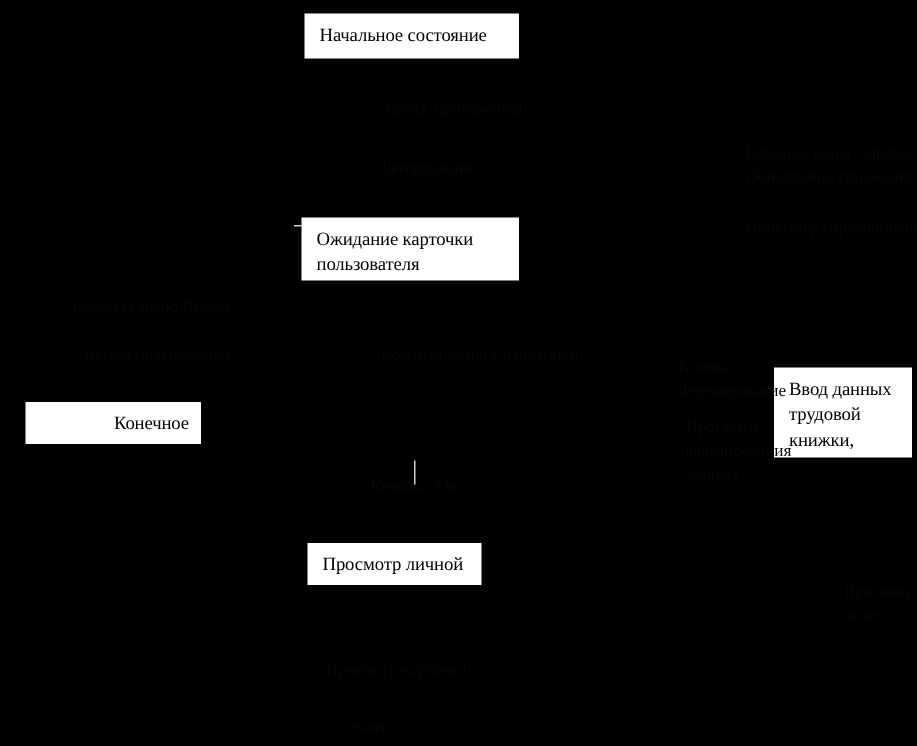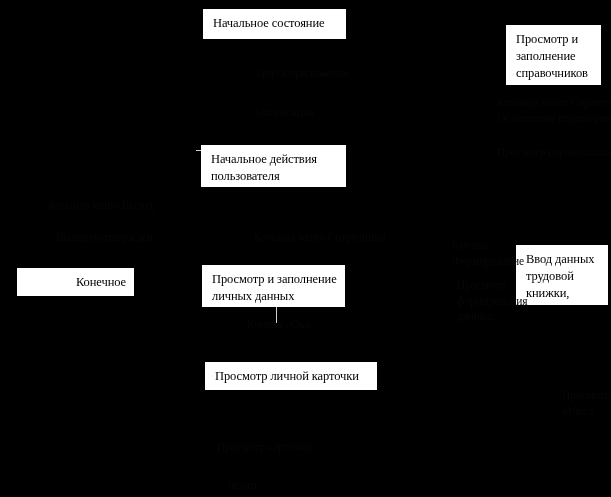--- a/index.html
+++ b/index.html
@@ -50,37 +50,32 @@
   .conn-h { height: 1px; }
   .conn-visible { background: #cfcfcf; }
 </style>
 </head>
 <body style="background: rgb(0, 0, 0);">
 
 <div id="canvas">
 
   <div class="node" style="left: 203px; top: 9px; width: 143px; height: 30px;">Начальное состояние</div>
 
-  <div class="node" style="left: 506px; top: 25px; width: 95px; height: 60px;">Просмотр и
-заполнение
-справочников</div>
 
-  <div class="node" style="left: 201px; top: 145px; width: 145px; height: 42px;">Начальное действия
+  <div class="node" style="left: 201px; top: 145px; width: 145px; height: 42px;">Ожидание карточки
 пользователя</div>
 
   <div class="node" style="left: 17px; top: 268px; width: 117px; height: 28px; text-align: right;">Конечное состояние</div>
 
-  <div class="node" style="left: 202px; top: 265px; width: 143px; height: 42px;">Просмотр и заполнение
-личных данных</div>
 
   <div class="node" style="left: 516px; top: 245px; width: 92px; height: 60px;">Ввод данных
 трудовой
 книжки, стажа</div>
 
-  <div class="node" style="left: 205px; top: 362px; width: 172px; height: 28px;">Просмотр личной карточки</div>
+  <div class="node" style="left: 205px; top: 362px; width: 116px; height: 28px;">Просмотр личной карточки</div>
 
   <div class="edge-label" style="left: 222px; top: 66px; width: 130px;">Запуск приложения</div>
   <div class="edge-label" style="left: 220px; top: 105px; width: 110px;">Авторизация</div>
   <div class="edge-label" style="left: 16px; top: 198px; width: 130px;">Команда меню Выход</div>
   <div class="edge-label" style="left: 24px; top: 230px; width: 130px;">Выход подтвержден</div>
   <div class="edge-label" style="left: 222px; top: 230px; width: 140px;">Команда меню Сотрудники</div>
   <div class="edge-label" style="left: 465px; top: 95px; width: 140px;">Команда меню Справочники
 Обновление справочников</div>
   <div class="edge-label" style="left: 465px; top: 145px; width: 140px;">Просмотр справочников</div>
   <div class="edge-label" style="left: 215px; top: 317px; width: 110px;">Кнопка «Ок»</div>

